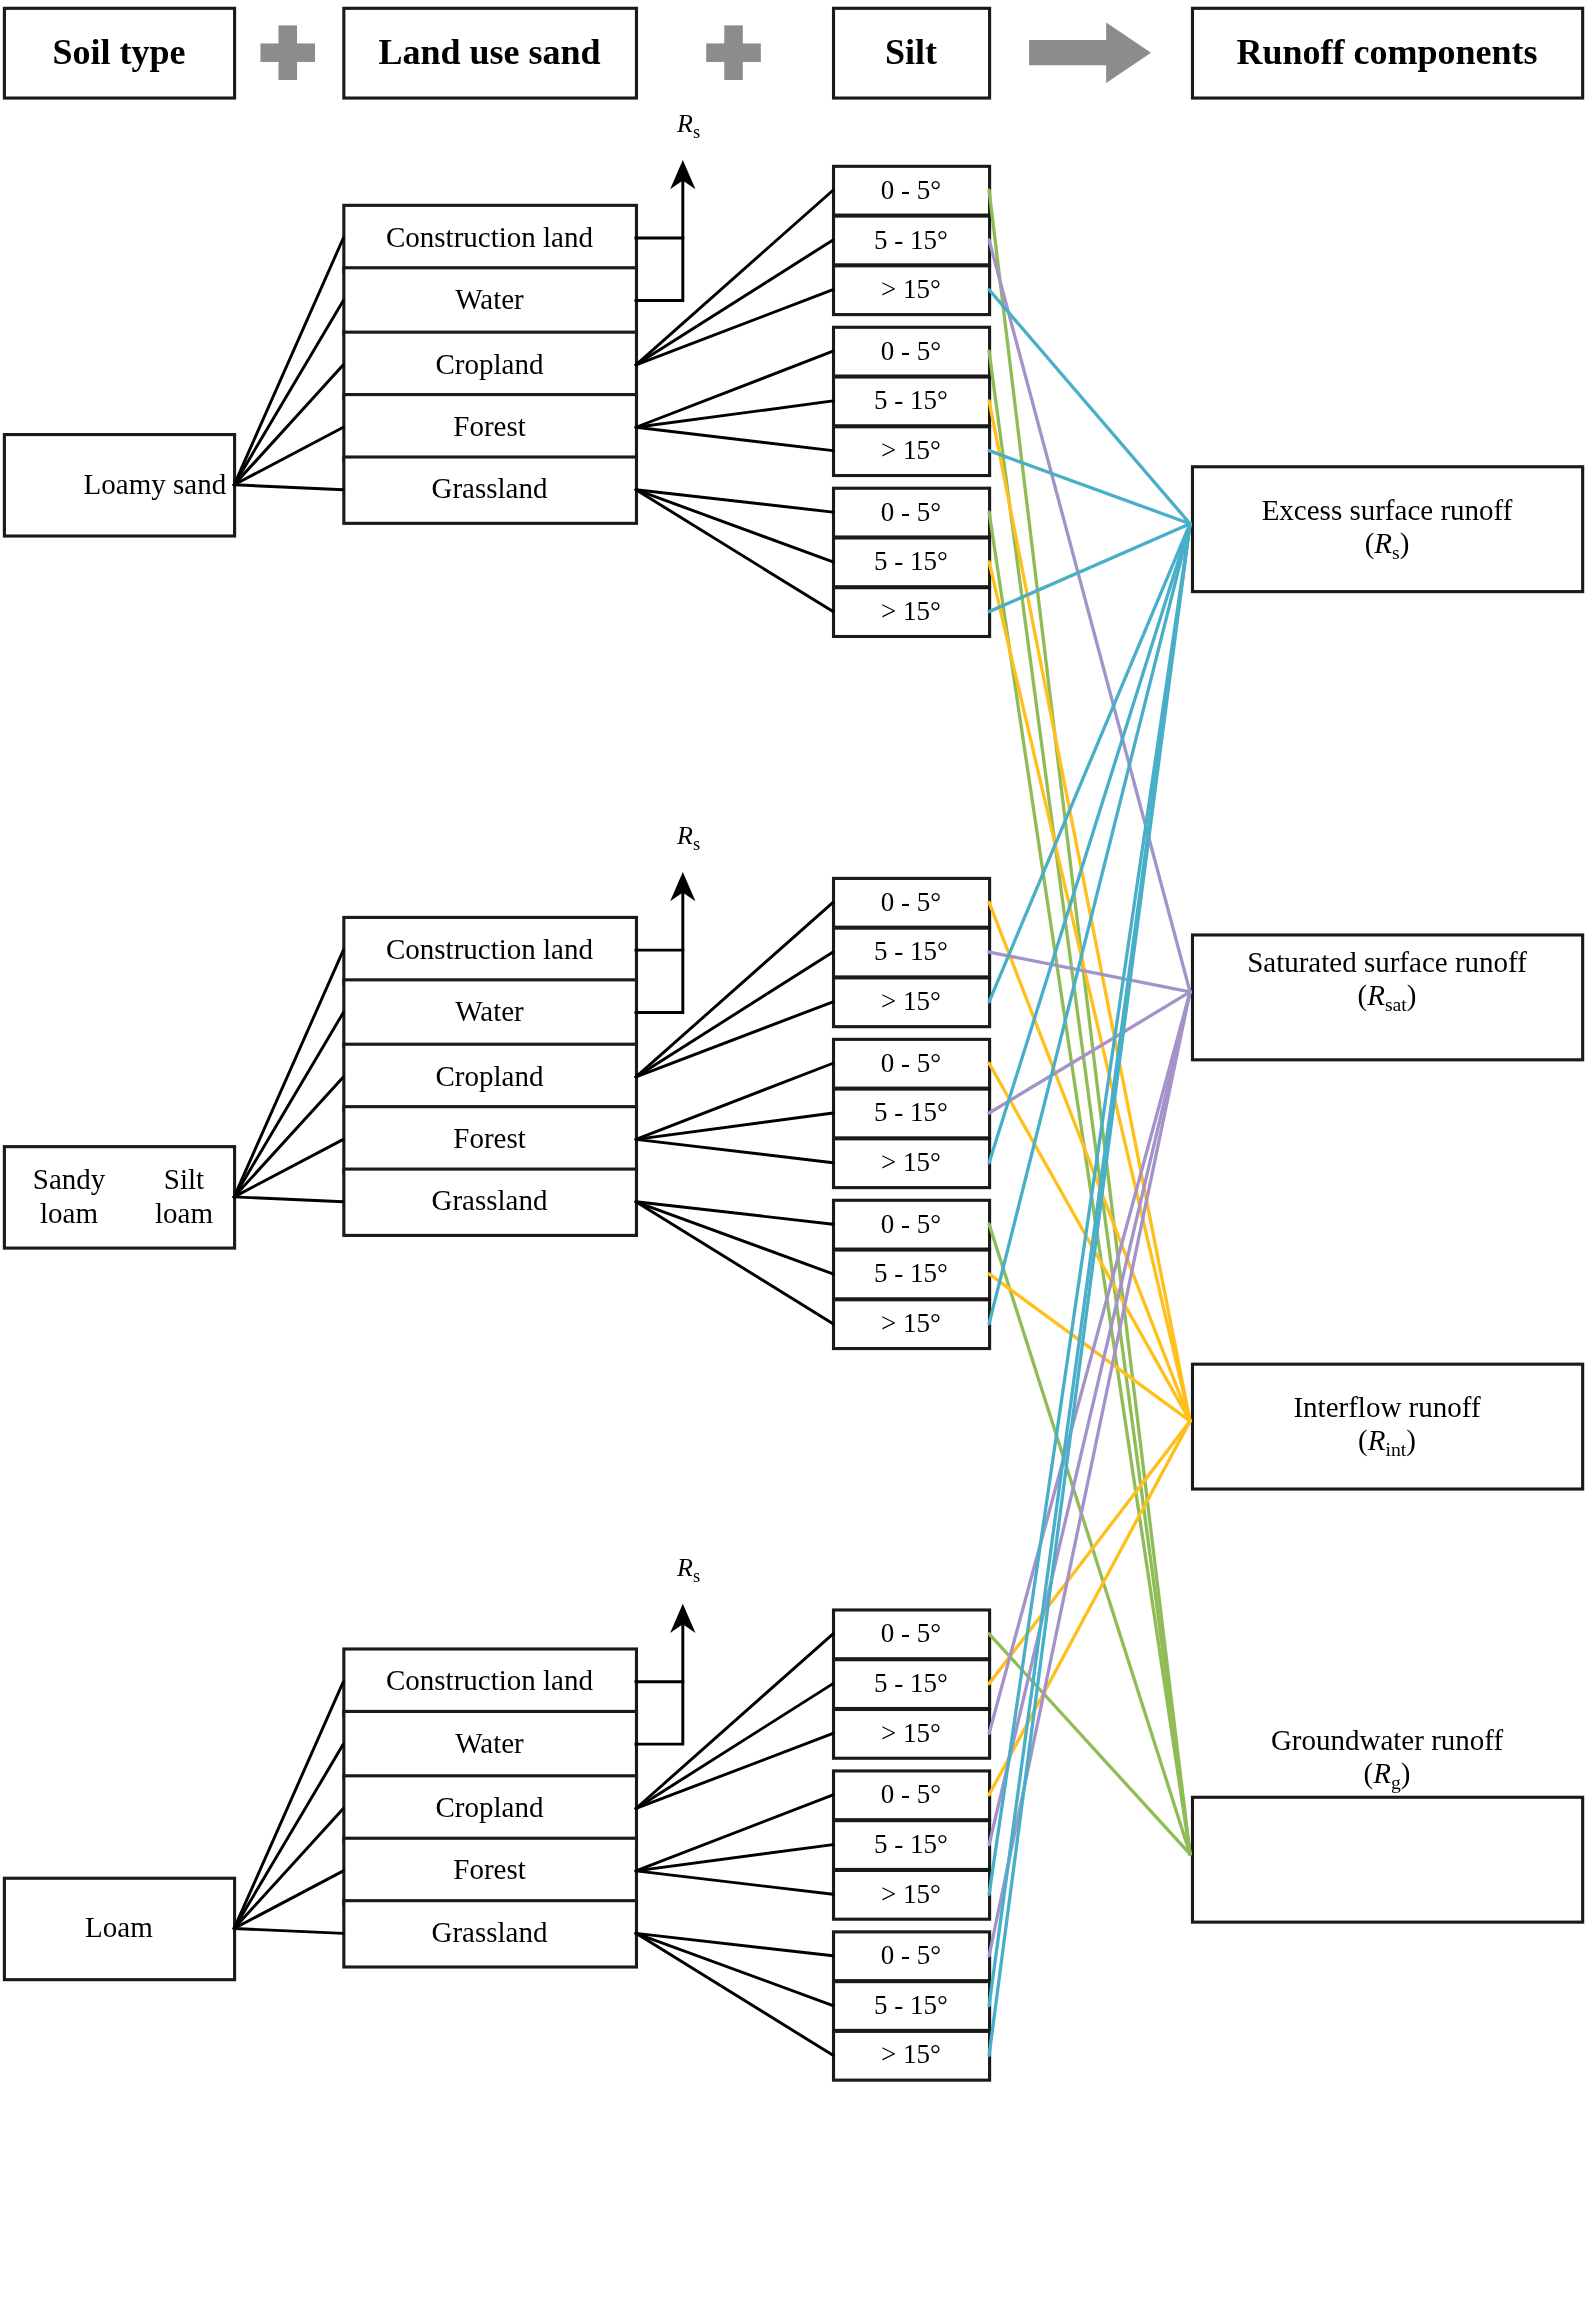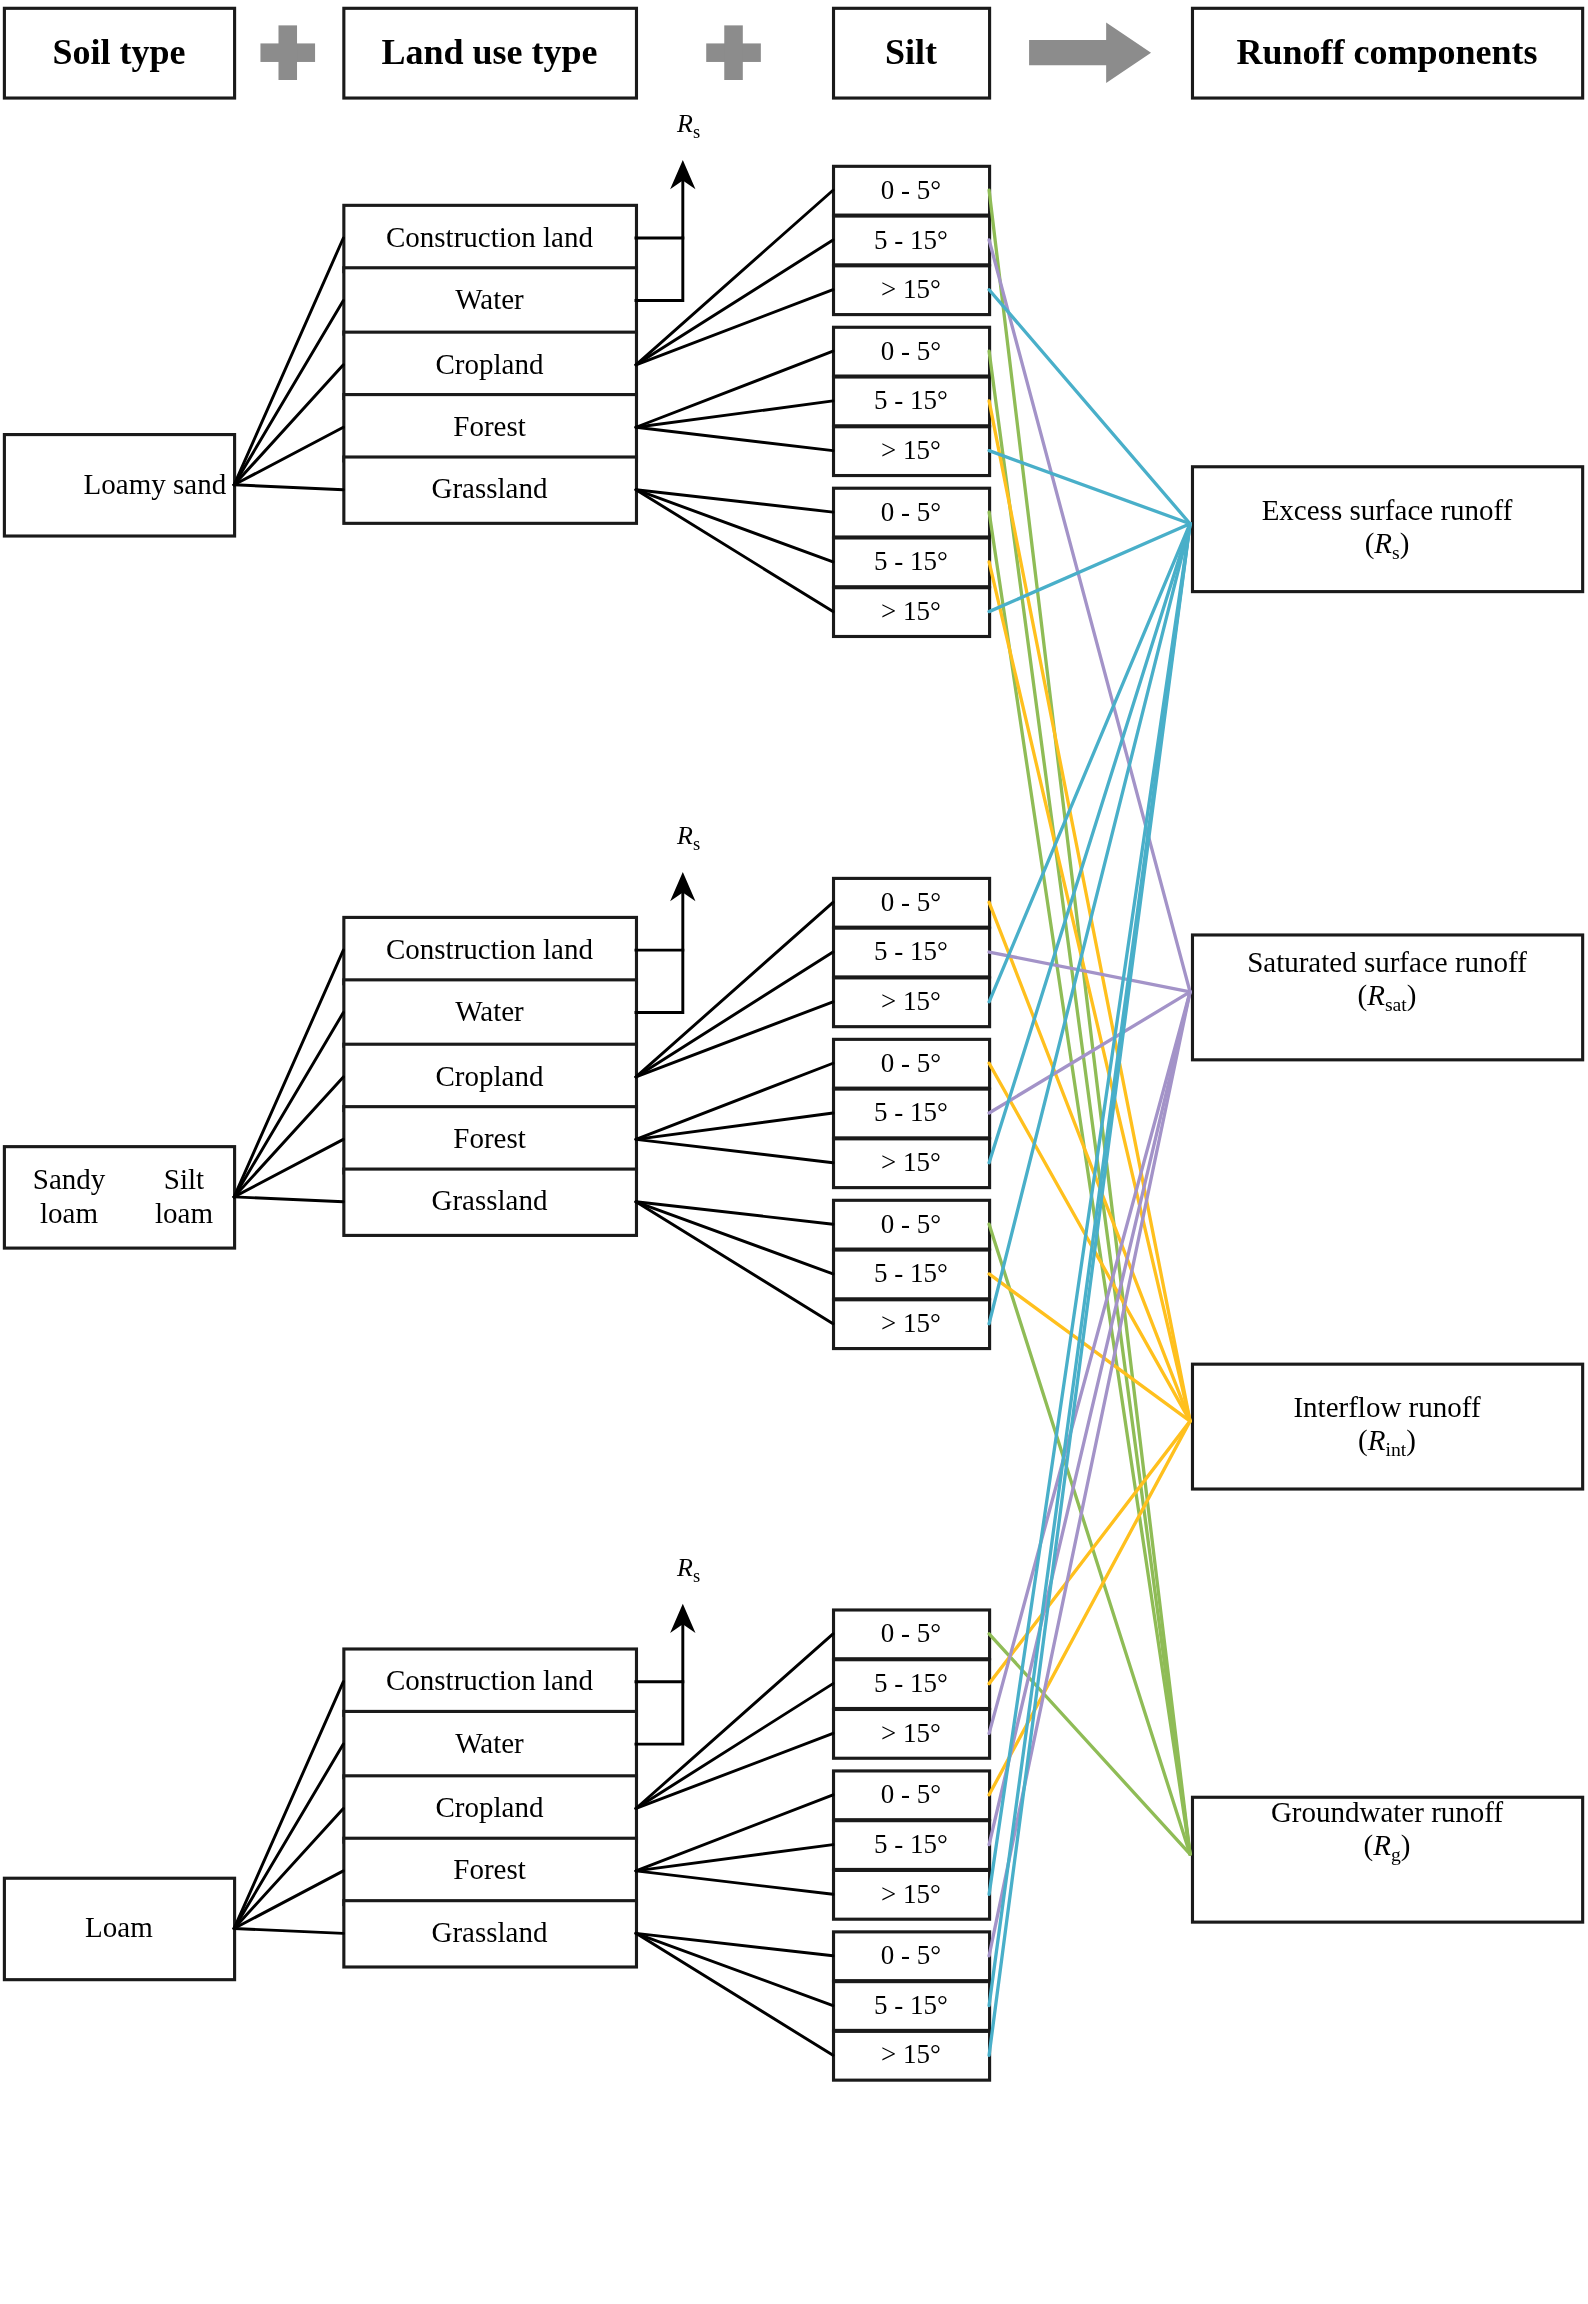--- a/index.html
+++ b/index.html
@@ -159,42 +159,42 @@
       <line x1="1014" y1="1777" x2="1220" y2="1016.88" stroke="#A393C8" stroke-width="3.4" stroke-linecap="round"></line>
       <line x1="1014" y1="1840" x2="1220" y2="1456.88" stroke="#FFC01E" stroke-width="3.4" stroke-linecap="round"></line>
       <line x1="1014" y1="1891" x2="1220" y2="1016.88" stroke="#A393C8" stroke-width="3.4" stroke-linecap="round"></line>
       <line x1="1014" y1="1942" x2="1220" y2="536.88" stroke="#49AFC9" stroke-width="3.4" stroke-linecap="round"></line>
       <line x1="1014" y1="2005" x2="1220" y2="1016.88" stroke="#A393C8" stroke-width="3.4" stroke-linecap="round"></line>
       <line x1="1014" y1="2056" x2="1220" y2="536.88" stroke="#49AFC9" stroke-width="3.4" stroke-linecap="round"></line>
       <line x1="1014" y1="2107" x2="1220" y2="536.88" stroke="#49AFC9" stroke-width="3.4" stroke-linecap="round"></line>
     </svg>
   <div id="labels">
       <div class="boxtxt hdr" style="left: 3.9px; top: 7.8px; width: 230px; height: 90px;">Soil type</div>
-      <div class="boxtxt hdr" style="left: 343px; top: 7.8px; width: 293px; height: 90px;">Land use type</div>
+      <div class="boxtxt hdr" style="left: 343px; top: 7.8px; width: 293px; height: 90px;">Land use sand</div>
       <div class="boxtxt hdr" style="left: 833px; top: 7.8px; width: 156px; height: 90px;">Silt</div>
       <div class="boxtxt hdr" style="left: 1192px; top: 7.8px; width: 390px; height: 90px;">Runoff components</div>
       <div class="boxtxt runoff" style="left: 1192px; top: 466px; width: 390px; height: 125px;">
         <div>
           <div>Excess surface runoff</div>
           <div>(<span class="ital">R</span><span class="sub">s</span>)</div>
         </div>
       </div>
       <div class="boxtxt runoff" style="left: 1192px; top: 934px; width: 390px; height: 93px;">
         <div>
           <div>Saturated surface runoff</div>
           <div>(<span class="ital">R</span><span class="sub">sat</span>)</div>
         </div>
       </div>
       <div class="boxtxt runoff" style="left: 1192px; top: 1363px; width: 390px; height: 125px;">
         <div>
           <div>Interflow runoff</div>
           <div>(<span class="ital">R</span><span class="sub">int</span>)</div>
         </div>
       </div>
-      <div class="boxtxt runoff" style="left: 1192px; top: 1768px; width: 390px; height: 125px;">
+      <div class="boxtxt runoff" style="left: 1192px; top: 1696px; width: 390px; height: 125px;">
         <div>
           <div>Groundwater runoff</div>
           <div>(<span class="ital">R</span><span class="sub">g</span>)</div>
         </div>
       </div>
       <div class="boxtxt body28" style="left: 3.9px; top: 434px; width: 230px; height: 101px; margin-left: 36px;">
         <div>Loamy sand</div>
       </div>
       <div class="boxtxt body28" style="left: 343px; top: 205px; width: 293px; height: 66px;">Construction land</div>
       <div class="boxtxt body28" style="left: 343px; top: 267px; width: 293px; height: 66px;">Water</div>

